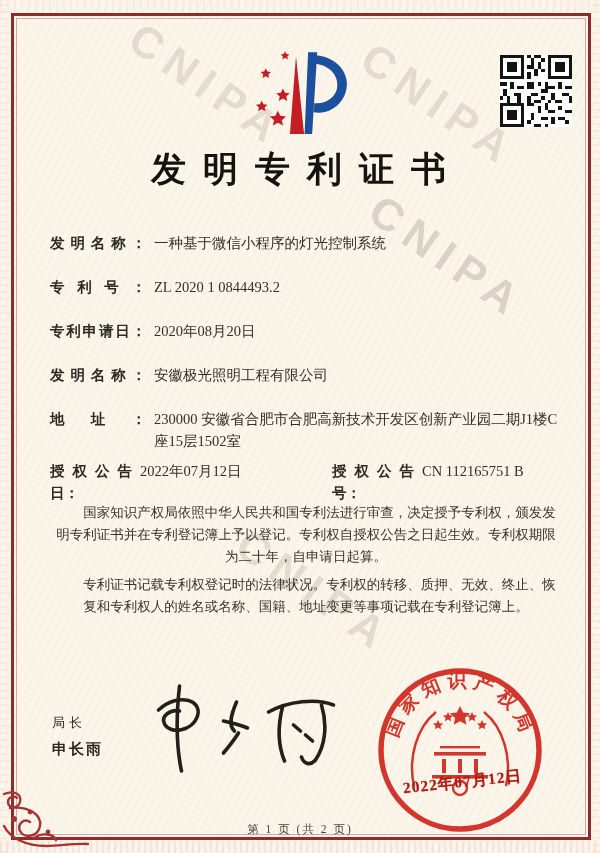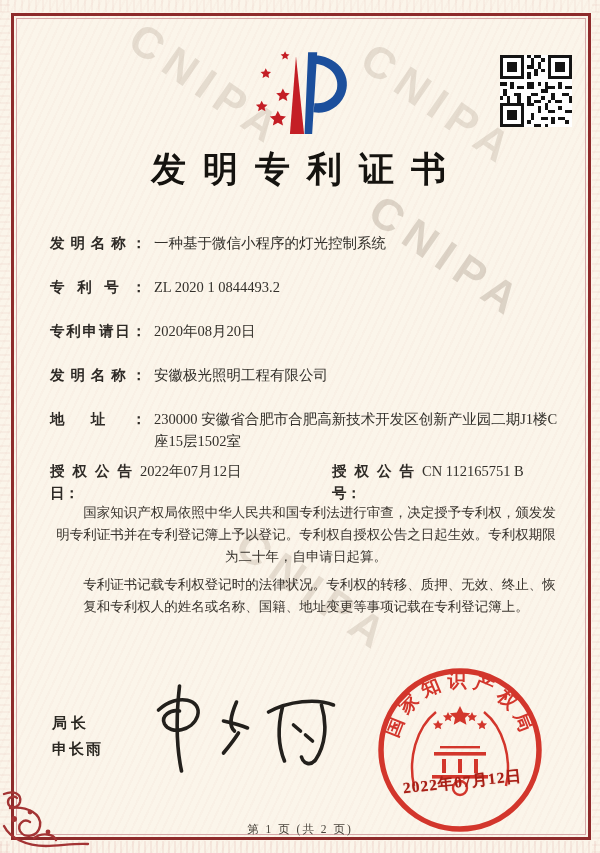--- a/index.html
+++ b/index.html
@@ -59,21 +59,21 @@
   }
   .row .val{margin-left:8px;font-weight:500;}
   .row.addr{margin-bottom:8px;}
   .row.grant .pair{display:flex;}
   .row.grant .pair.first{width:282px;flex:0 0 282px;}
   .row.grant .pair .lbl{width:82px;flex:0 0 82px;text-align-last:auto;}
   
   .legal{position:absolute;left:50px;right:38px;top:502px;color:#38332d;text-align:center;}
   .legal p{margin:0 0 6px 0;font-size:13.5px;line-height:22px;text-indent:2em;}
   
-  .director-title{position:absolute;left:52px;top:714px;font-size:15px;font-weight:bold;letter-spacing:4px;color:#2c2923;}
+  .director-title{position:absolute;left:52px;top:714px;font-size:13px;font-weight:normal;letter-spacing:4px;color:#2c2923;}
   .director-name{position:absolute;left:52px;top:740px;font-size:15px;font-weight:bold;letter-spacing:2px;color:#2c2923;text-align:right;}
   .sig{position:absolute;left:118px;top:678px;width:235px;height:100px;}
   
   .seal{position:absolute;left:374px;top:664px;width:172px;height:172px;opacity:.93;}
   .seal-date{
     position:absolute;left:360px;top:772px;width:205px;text-align:center;
     font-size:15.5px;font-weight:bold;color:#a81f16;letter-spacing:1px;
     transform:rotate(-6deg);text-shadow:0 0 1px rgba(168,31,22,.6);
   }
   

